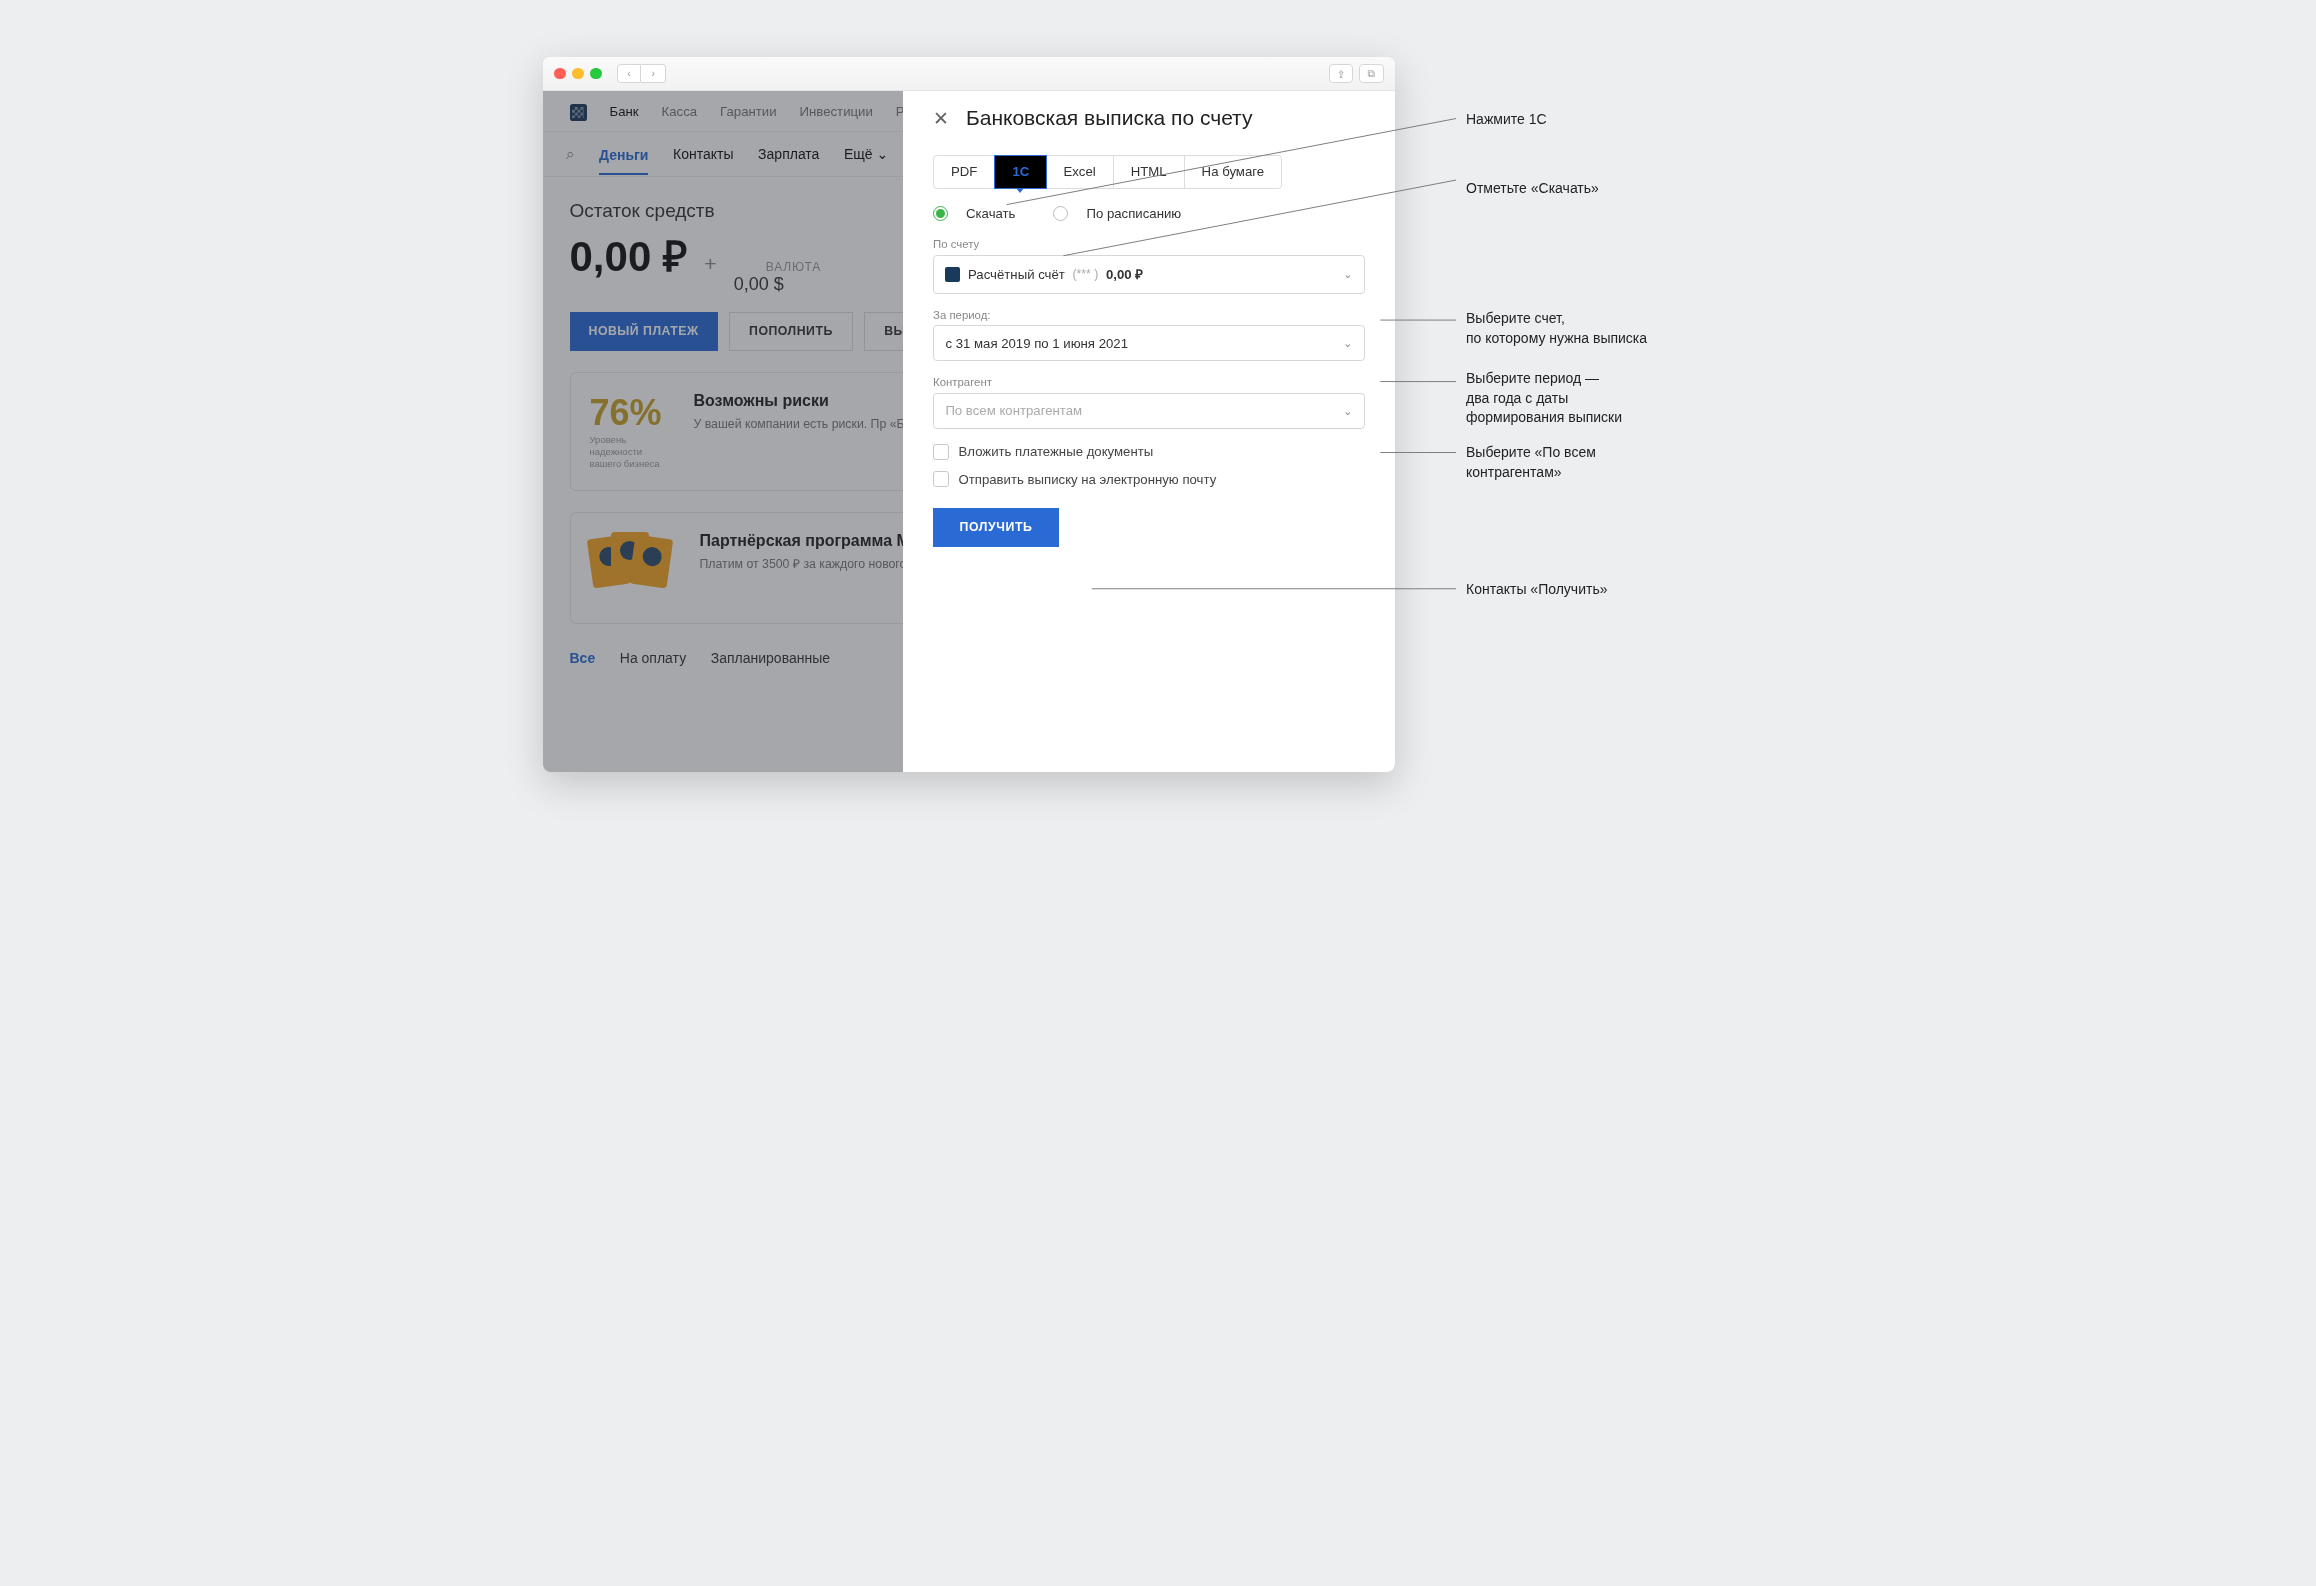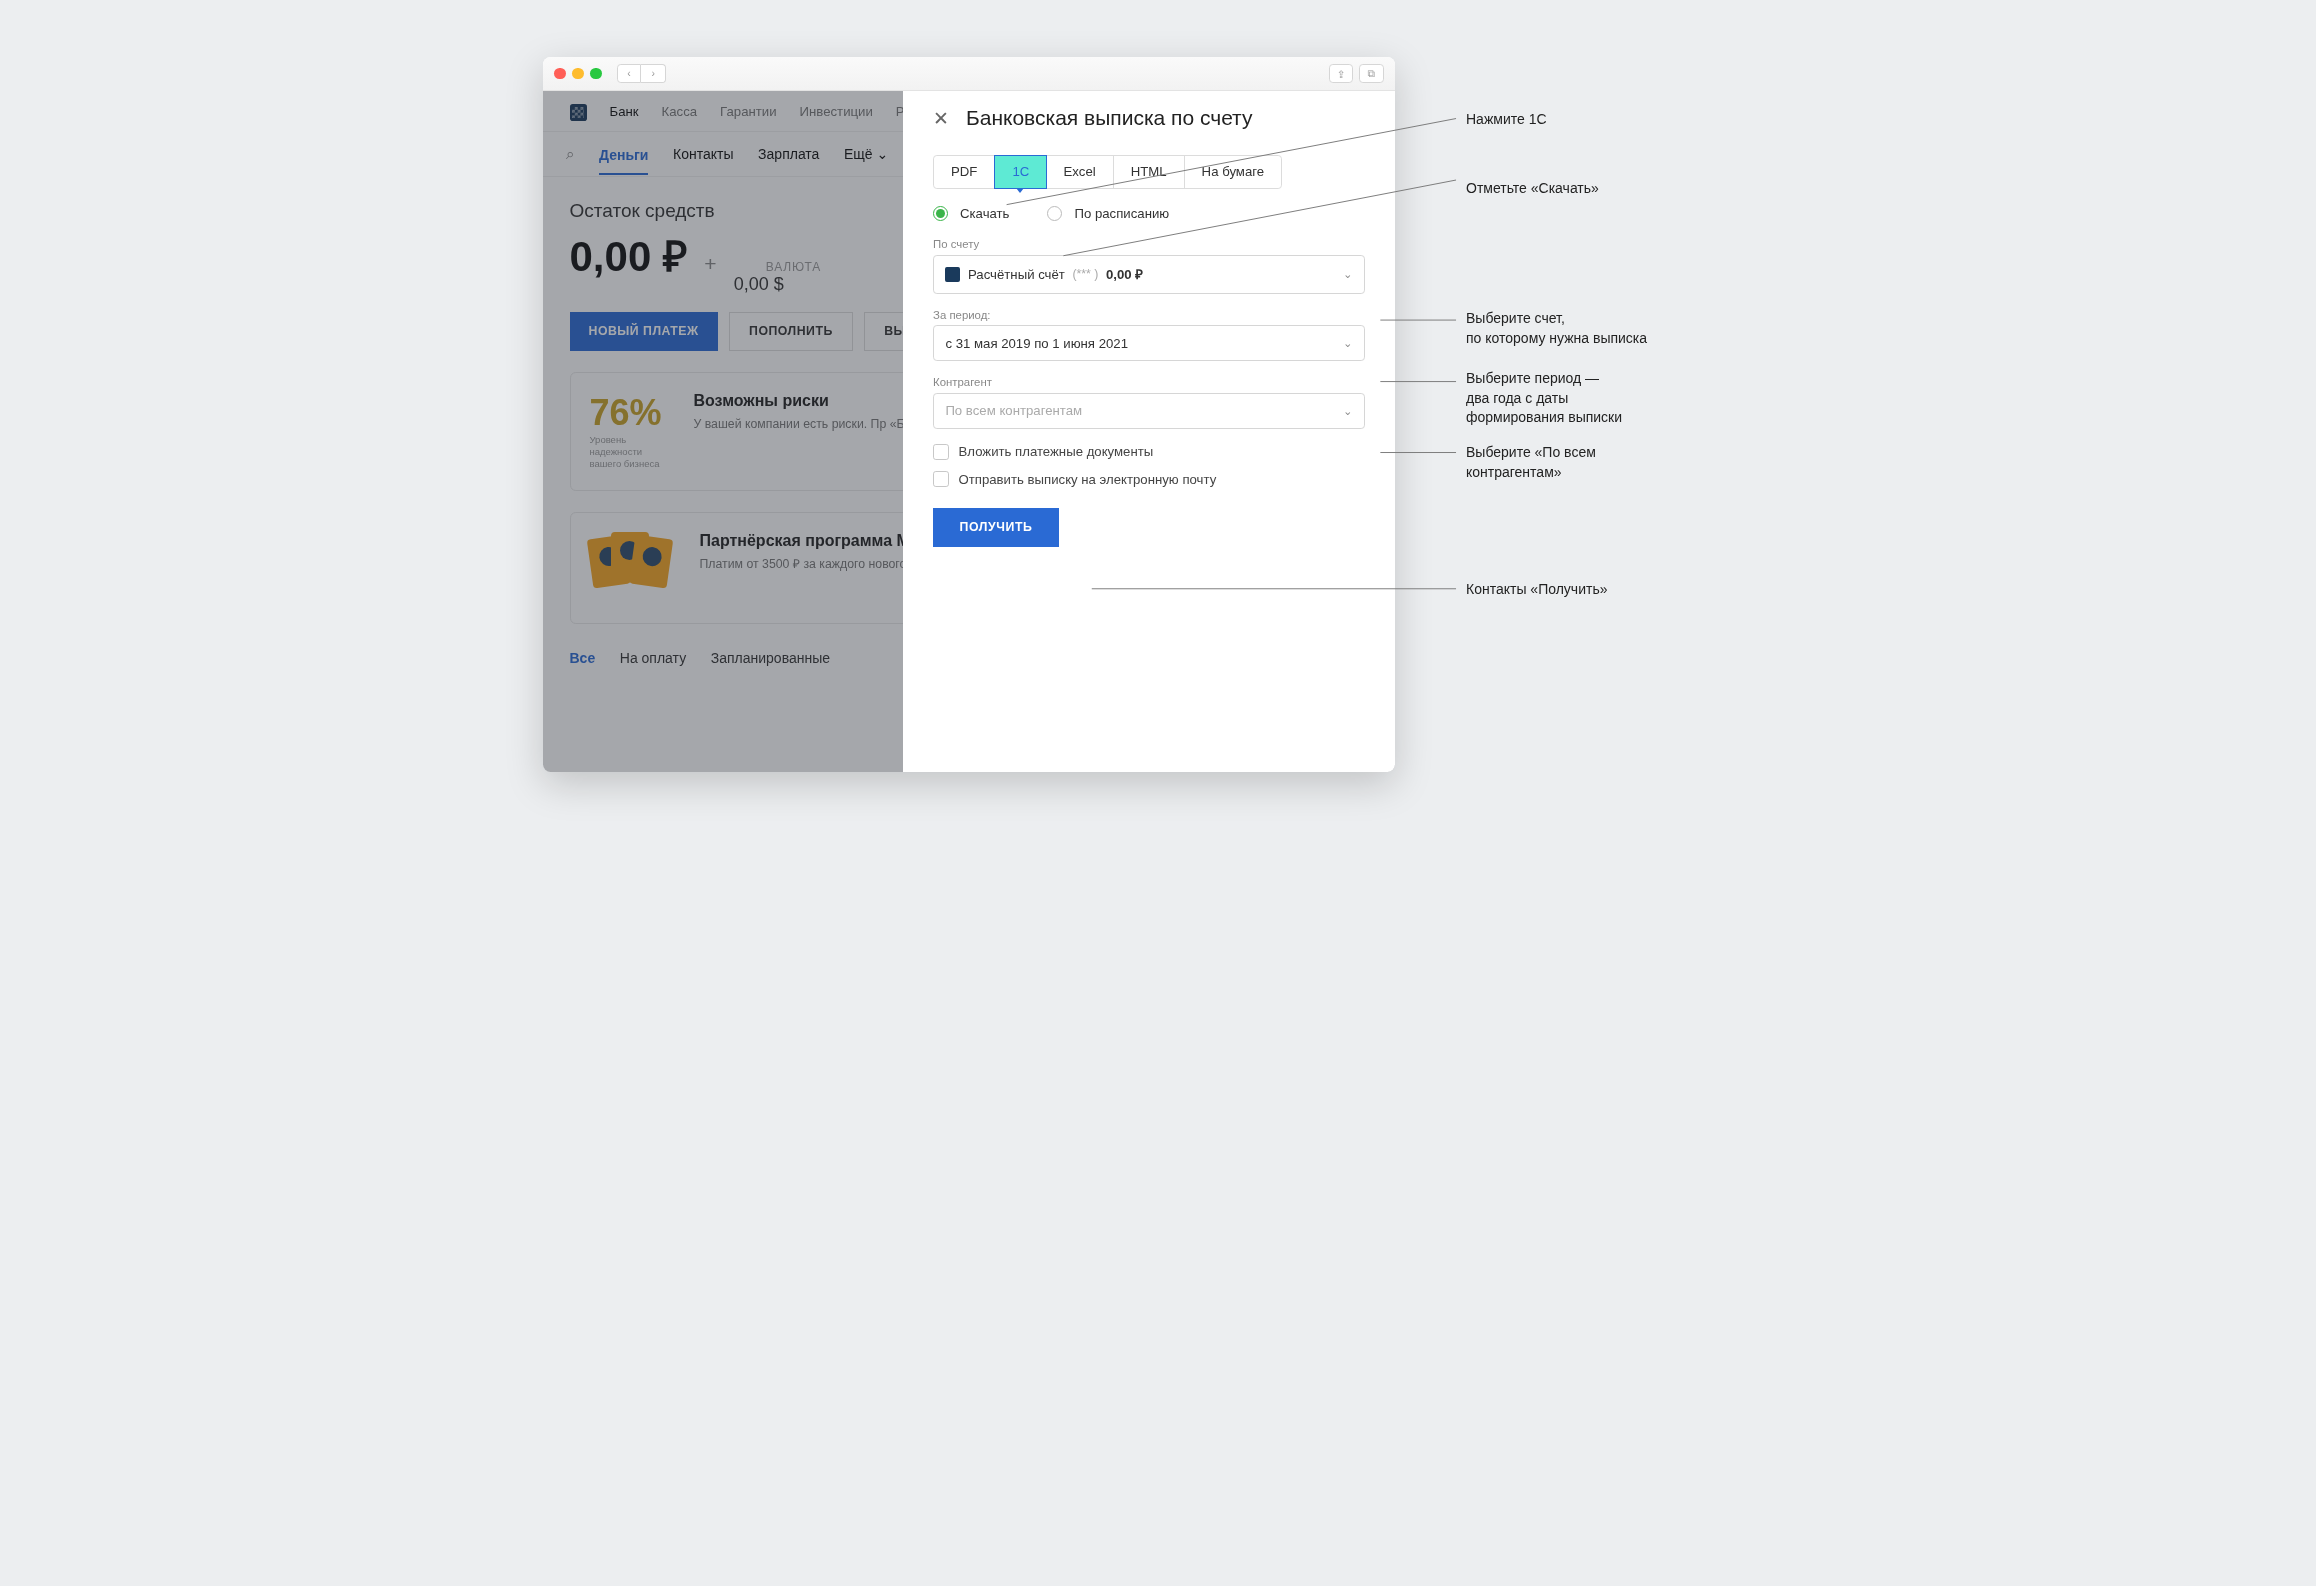--- a/index.html
+++ b/index.html
@@ -66,24 +66,24 @@
     position:absolute;top:0;right:0;width:492px;height:100%;
     background:#fff;
   }
   .panel-inner{padding:15px 30px 23px;}
   .panel-head{display:flex;align-items:center;gap:17px;margin-bottom:24.6px;}
   .close-x{font-size:19px;color:#666;cursor:pointer;}
   .panel-title{font-size:21px;color:#222;}
   .fmt-tabs{display:flex;border:0.9px solid #dcdcdc;border-radius:3.8px;width:fit-content;margin-bottom:17px;}
   .fmt-tabs div{padding:8.5px 17px;font-size:13.2px;color:#333;border-right:0.9px solid #dcdcdc;cursor:pointer;position:relative;}
   .fmt-tabs div:last-child{border-right:none;}
-  .fmt-tabs div.sel{color:#2a6ad4;border:0.9px solid #2a6ad4;margin:-0.9px;z-index:1;background:#5eead4;}
+  .fmt-tabs div.sel{color:#2a6ad4;border:0.9px solid #2a6ad4;margin:-0.9px;z-index:1;background:#000000;font-weight:bold;}
   .fmt-tabs div.sel::after{content:"";position:absolute;bottom:-5.7px;left:50%;margin-left:-4.7px;width:0;height:0;border-left:4.7px solid transparent;border-right:4.7px solid transparent;border-top:5.7px solid #2a6ad4;}
   .radios{display:flex;gap:38px;margin-bottom:17px;font-size:13.2px;color:#333;align-items:center;}
-  .radio{display:flex;align-items:center;gap:12px;cursor:pointer;}
+  .radio{display:flex;align-items:center;gap:18px;cursor:pointer;}
   .rcircle{width:15px;height:15px;border-radius:50%;border:1.9px solid #bbb;position:relative;}
   .rcircle.on{border-color:#3bb54a;}
   .rcircle.on::after{content:"";position:absolute;inset:1.9px;background:#3bb54a;border-radius:50%;}
   .field{margin-bottom:15px;}
   .flabel{font-size:11.4px;color:#888;margin-bottom:4.7px;}
   .select{border:0.9px solid #d6d6d6;border-radius:3.8px;padding:9.5px 11.4px;display:flex;align-items:center;justify-content:space-between;font-size:13.2px;color:#333;cursor:pointer;}
   .select .lft{display:flex;align-items:center;gap:7.6px;}
   .acct-icon{width:15px;height:15px;background:#1a3a5c;border-radius:1.9px;}
   .mask{color:#aaa;font-size:12.3px;}
   .chev{color:#888;font-size:11.4px;}

